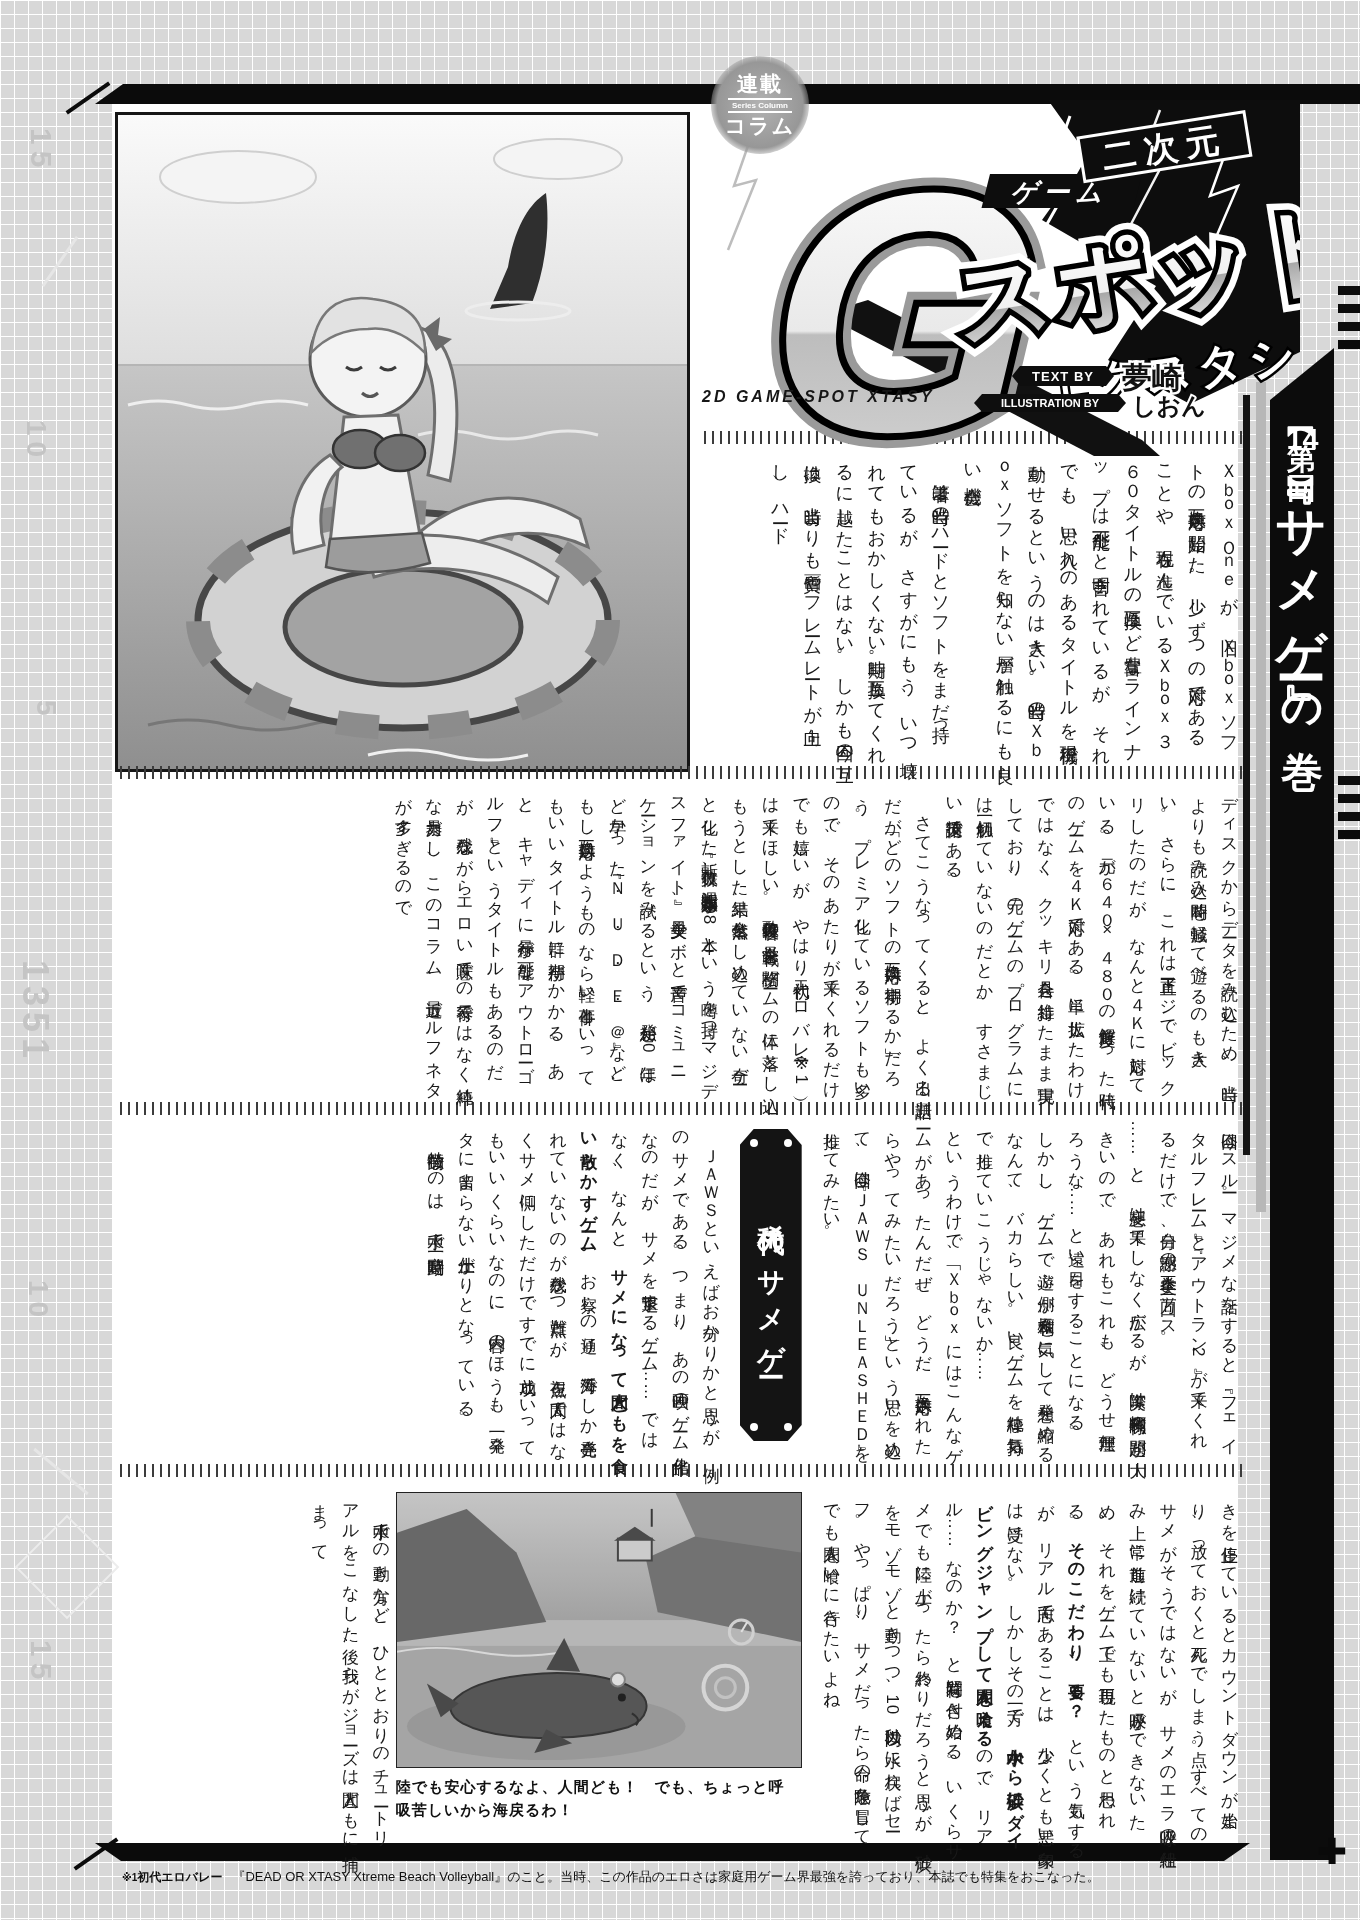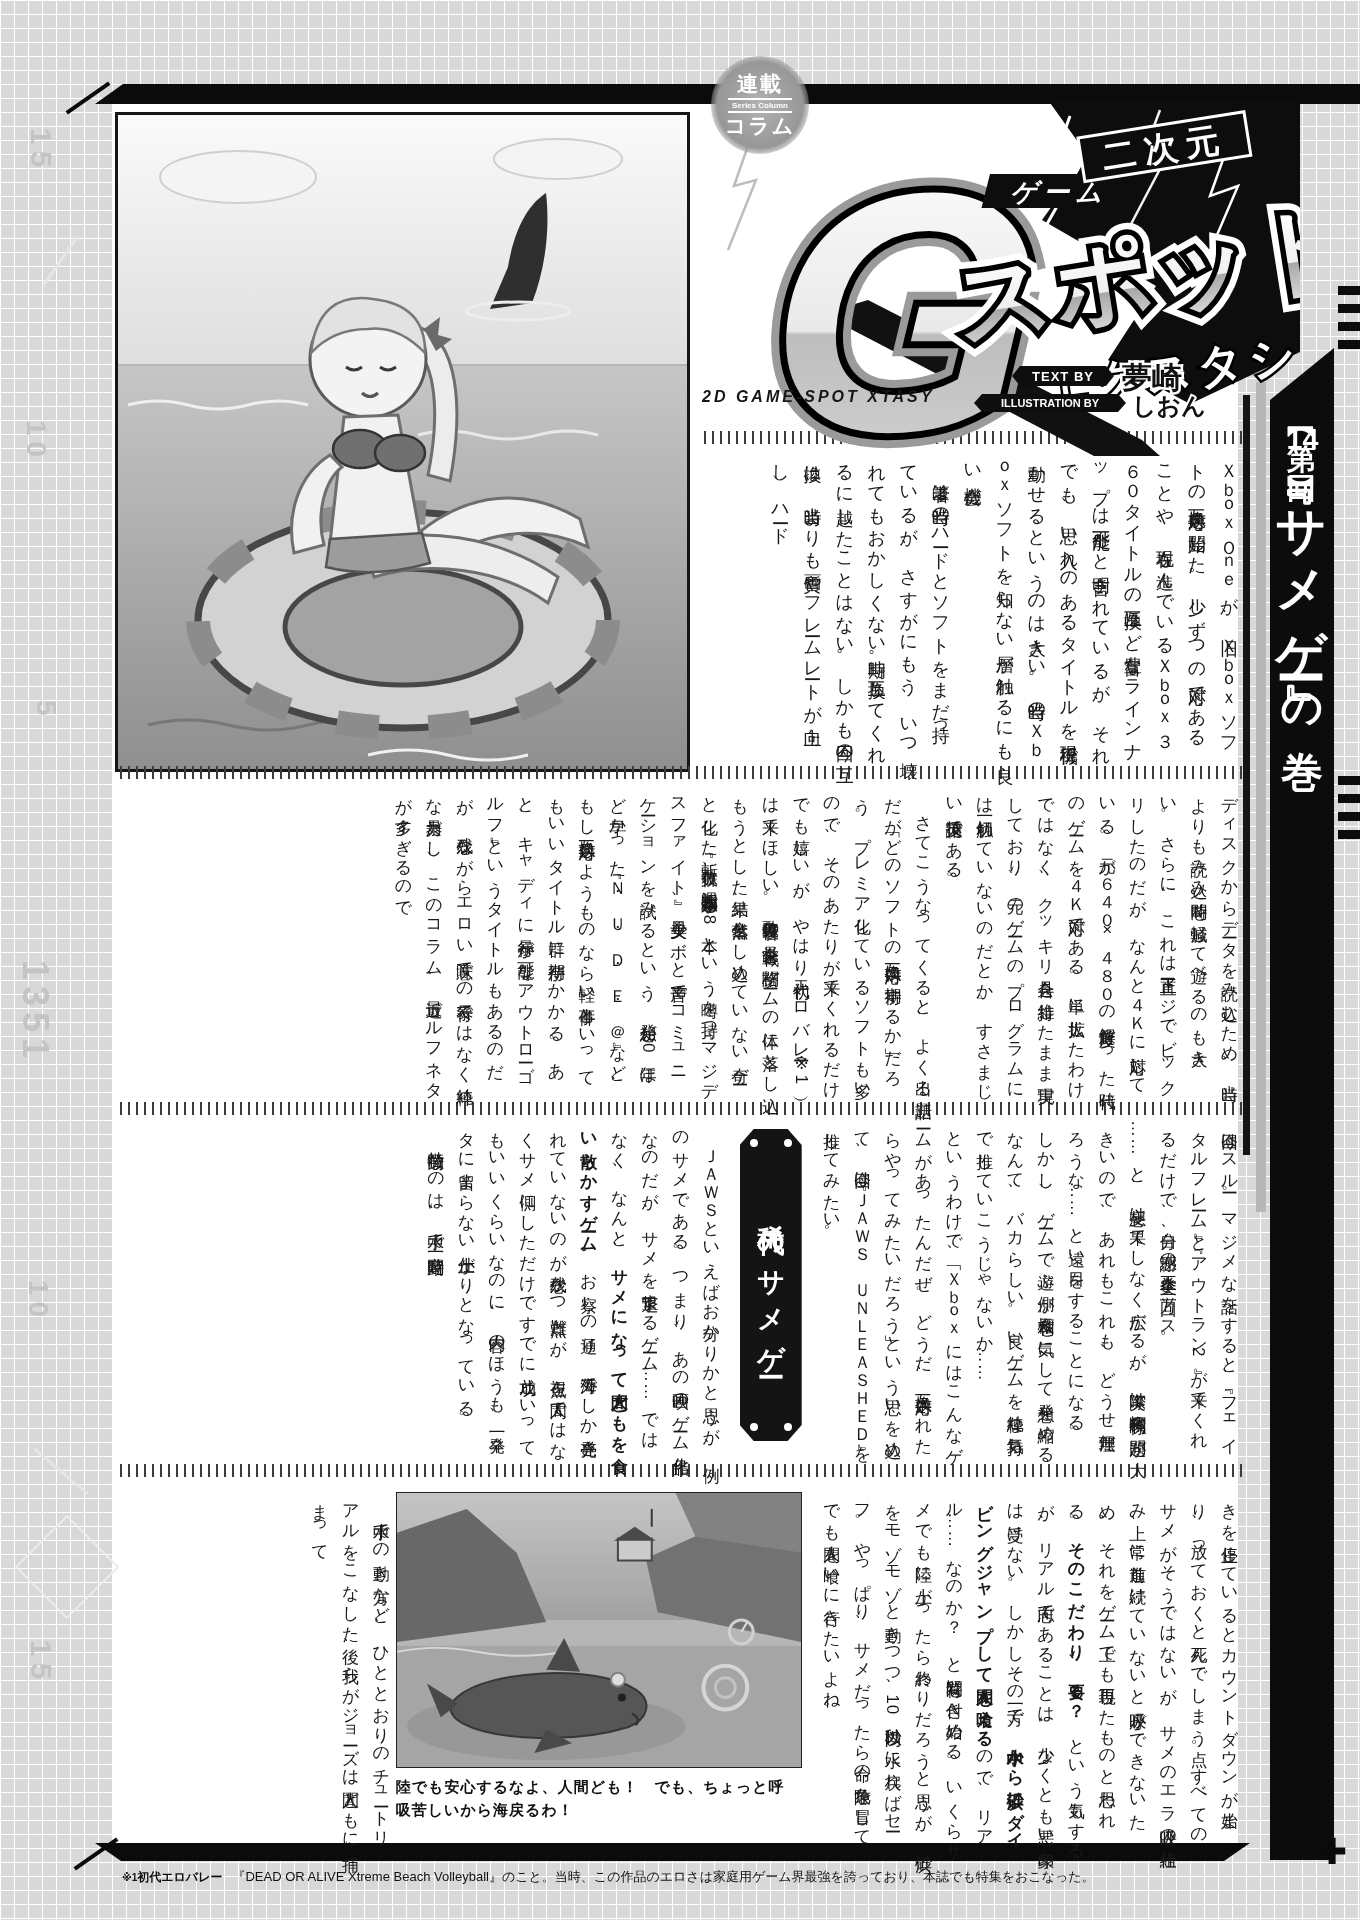--- a/index.html
+++ b/index.html
@@ -294,16 +294,16 @@
         <circle cx="222" cy="188" r="7" fill="#ececec" stroke="#8a8a8a" stroke-width="2"></circle>
         <rect x="0" y="0" width="406" height="276" fill="#000000" opacity="0.06"></rect>
       </svg>
     </div>
     <div class="caption">陸でも安心するなよ、人間ども！　でも、ちょっと呼吸苦しいから海戻るわ！</div>
   </div>
   <p class="ind">水中での動き方など、ひととおりのチュートリアルをこなした後、我らがジョーズは人間どもに捕まって</p>
 </div>
 
 <div class="abs footnote">
-  <span class="mk">※1</span><span class="term">初代エロバレー</span><span>『DEAD OR ALIVE Xtreme Beach Volleyball』のこと。当時、この作品のエロさは家庭用ゲーム界最強を誇っており、本誌でも特集をおこなった。</span>
+  <span class="mk">※1</span><span class="term">初代エロバレー</span><span>『DEAD OR XTASY Xtreme Beach Volleyball』のこと。当時、この作品のエロさは家庭用ゲーム界最強を誇っており、本誌でも特集をおこなった。</span>
 </div>
 
 <div class="abs cross">✚</div>
 
 </body></html>

